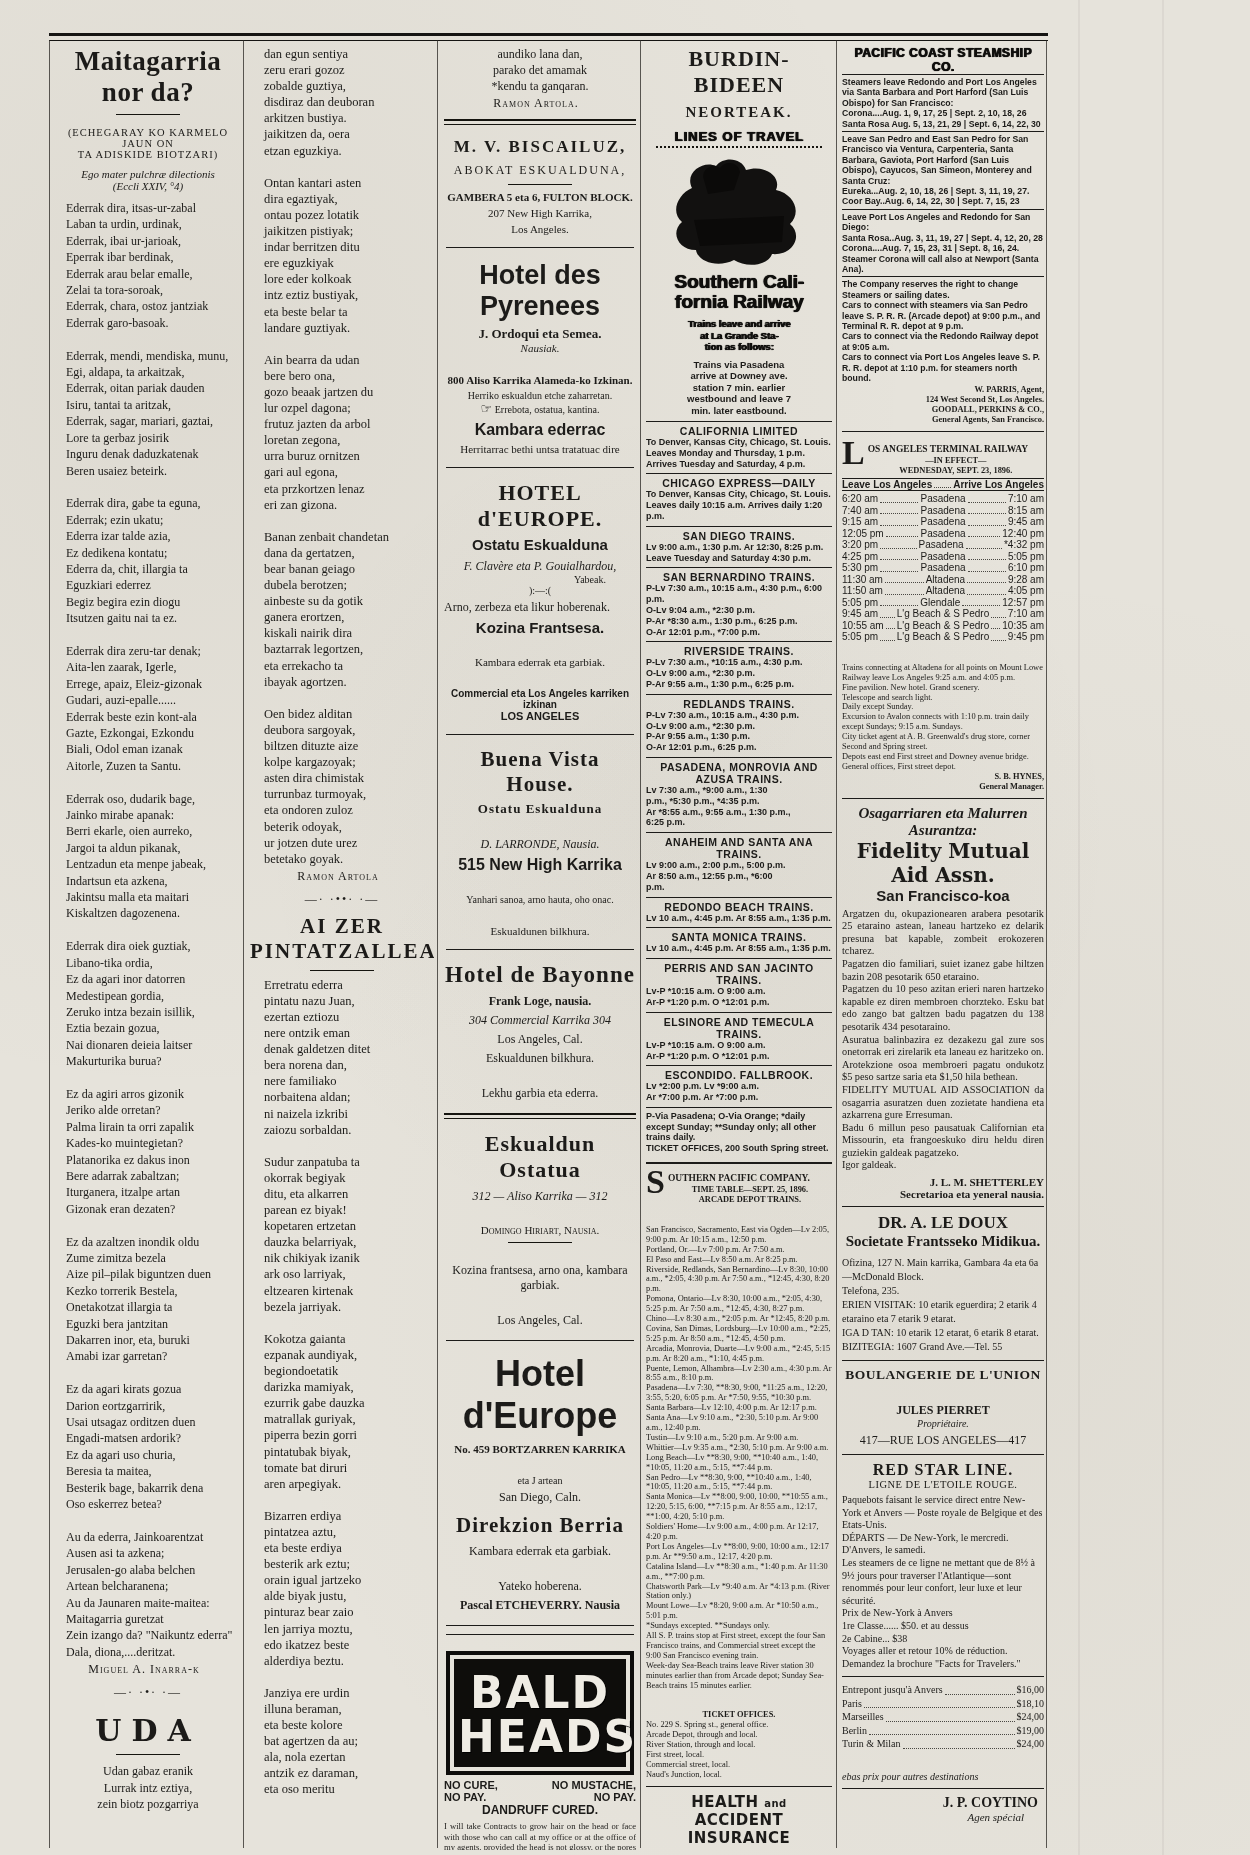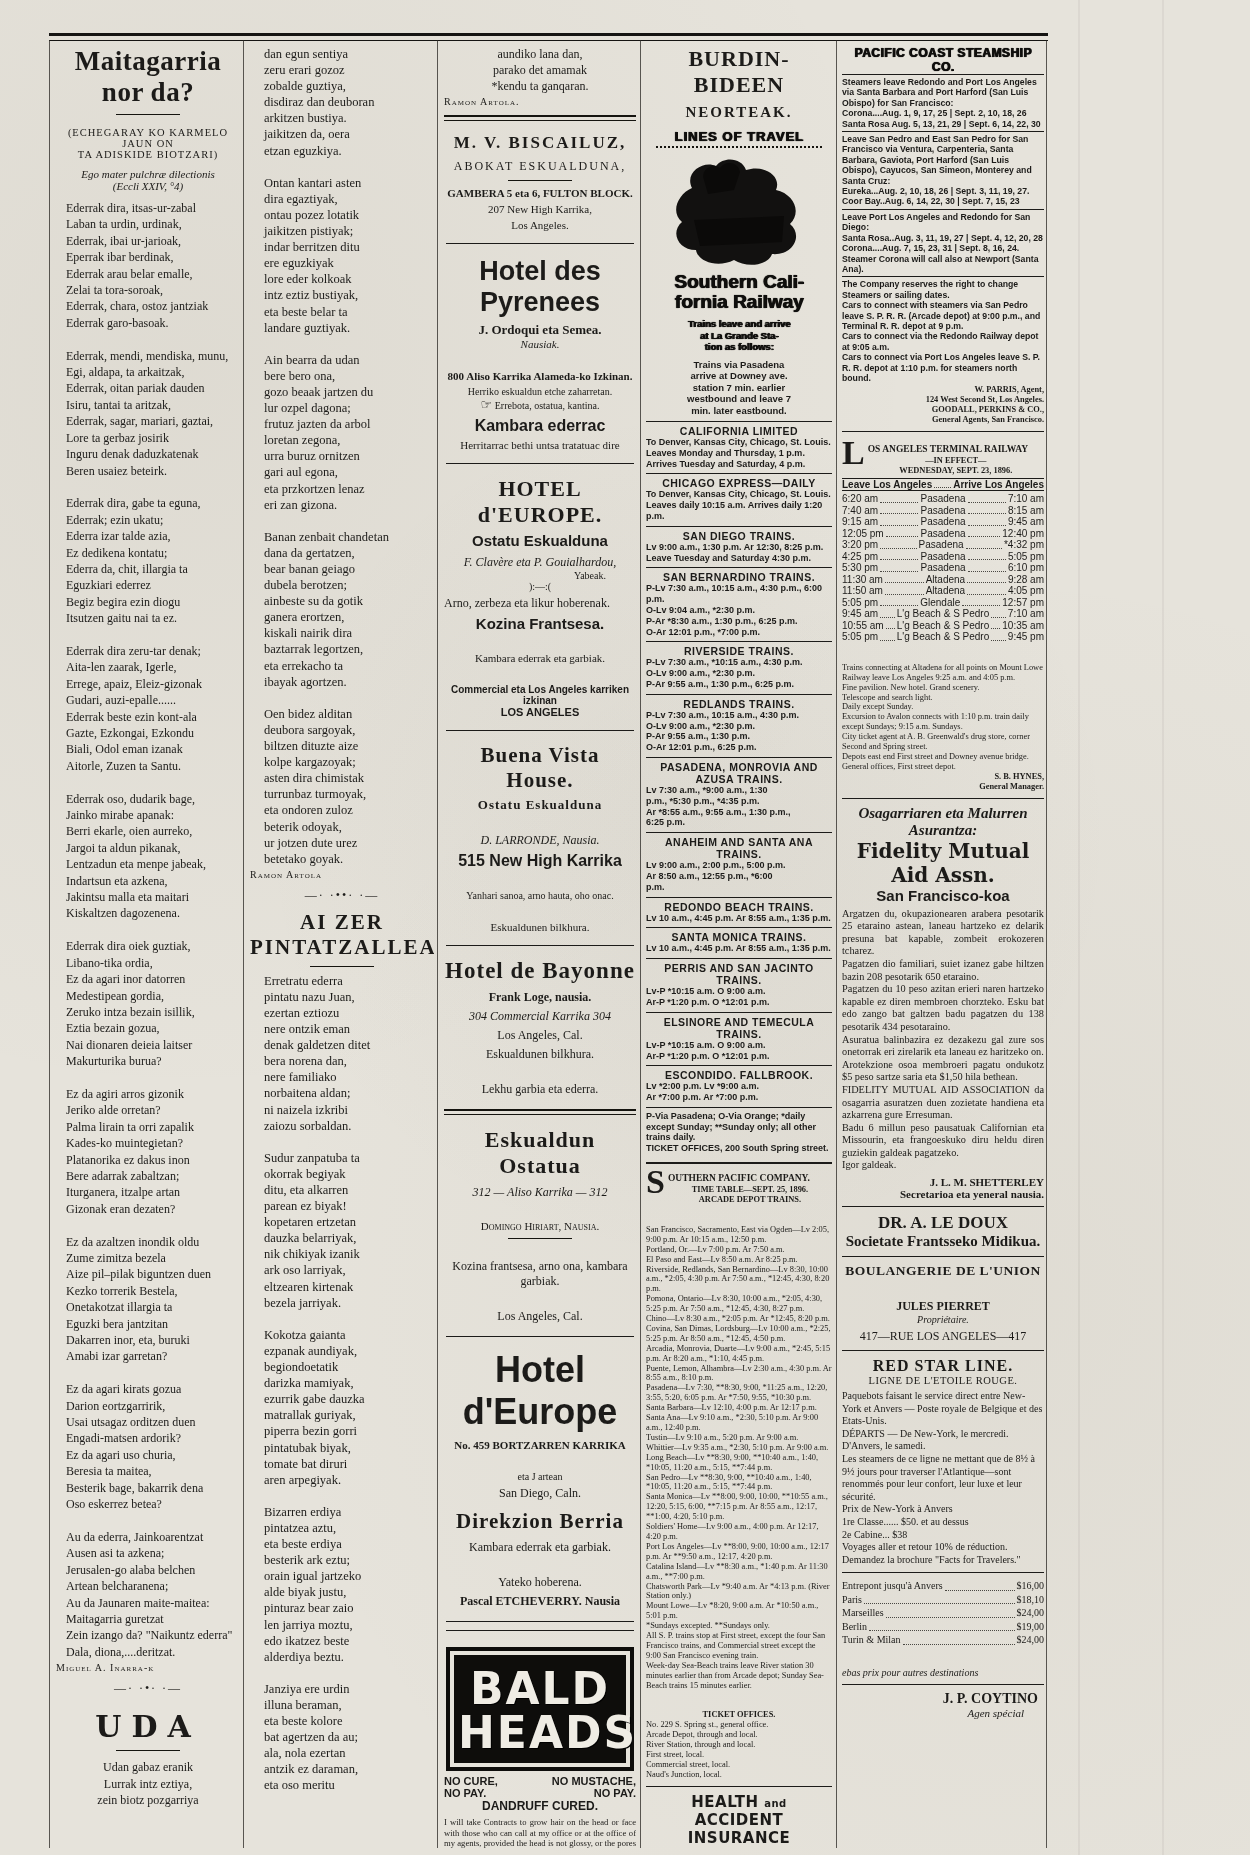--- a/index.html
+++ b/index.html
@@ -21,21 +21,21 @@
   .rt{text-align:right;}
   .rule-w{border-top:1px solid #1c1b19;margin:8px 2px;}
   .drule{border-top:2.5px solid #15140f;border-bottom:1px solid #15140f;height:3px;margin:8px 0;}
   .shortrule{border-top:1.5px solid #15140f;width:64px;margin:6px auto;}
   .divider{text-align:center;font-size:12px;letter-spacing:2px;margin:10px 0;line-height:10px;}
   
   .t1{font-size:27px;font-weight:bold;text-align:center;letter-spacing:.5px;}
   .dedic{font-size:10.5px;text-align:center;letter-spacing:1px;margin-top:12px;}
   .epi{font-size:11px;font-style:italic;text-align:center;margin-top:8px;}
   .poem1{font-size:12px;line-height:16.4px;padding-left:10px;margin-top:8px;}
-  .sig{font-size:10px;letter-spacing:1px;text-align:left;padding-right:8px;margin-top:2px;font-variant:small-caps;}
+  .sig{font-size:12px;letter-spacing:1px;text-align:center;padding-right:8px;margin-top:2px;font-variant:small-caps;}
   .uda{font-size:30px;font-weight:bold;letter-spacing:10px;text-align:center;margin-top:16px;font-family:"DejaVu Serif",serif;}
   .poem2{font-size:12.5px;line-height:16.1px;padding-left:14px;}
   .sech{font-size:21px;font-weight:bold;text-align:center;letter-spacing:2px;margin-top:10px;}
   
   .ad{padding:4px 0;}
   .ad .big-serif{font-size:19px;font-weight:bold;text-align:center;letter-spacing:1px;}
   .ad .big-cond{font-family:"Liberation Sans",sans-serif;font-weight:bold;text-align:center;}
   .s10{font-size:10px;} .s11{font-size:11px;} .s12{font-size:12px;} .s13{font-size:13px;}
   .it{font-style:italic;} .b{font-weight:bold;}
   .sans{font-family:"Liberation Sans",sans-serif;}
@@ -747,20 +747,25 @@
 Badu 6 millun peso pausatuak Californian eta Missourin, eta frangoeskuko diru heldu diren guziekin galdeak pagatzeko.
 Igor galdeak.</div>
     <div class="rt s11 b pre gap4">J. L. M. SHETTERLEY
 Secretarioa eta yeneral nausia.</div>
   </div>
 
   <div class="blk-sep"></div>
   <div>
     <div class="led-h">DR. A. LE DOUX</div>
     <div class="led-h2">Societate Frantsseko Midikua.</div>
+    <div class="led-b pre">Ofizina, 127 N. Main karrika, Gambara 4a eta 6a—McDonald Block.
+Telefona, 235.
+ERIEN VISITAK:  10 etarik eguerdira; 2 etarik 4 etaraino eta 7 etarik 9 etarat.
+IGA D TAN:  10 etarik 12 etarat, 6 etarik 8 etarat.
+BIZITEGIA:  1607 Grand Ave.—Tel. 55</div>
   </div>
 
   <div class="blk-sep"></div>
   <div>
     <div class="bou-h">BOULANGERIE DE L'UNION</div>
     <div class="ctr s12 b gap2">JULES PIERRET</div>
     <div class="ctr s10 it">Propriétaire.</div>
     <div class="ctr s12 gap4">417—RUE  LOS ANGELES—417</div>
   </div>
 

